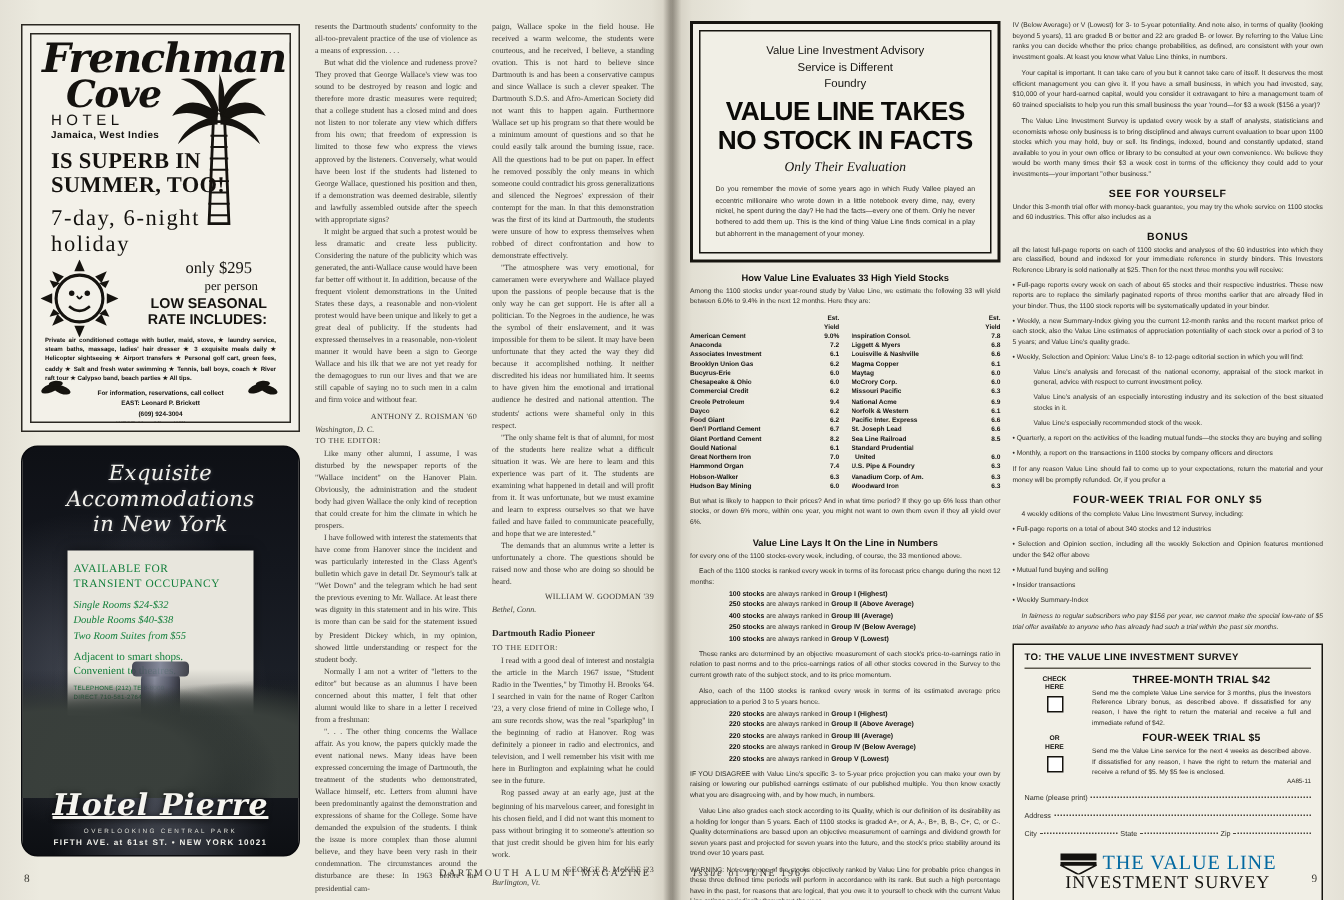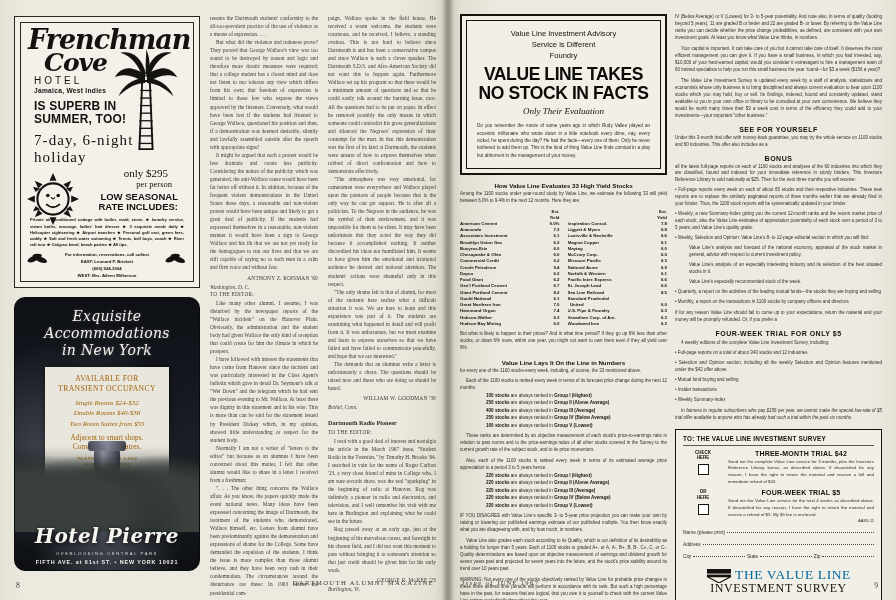--- a/index.html
+++ b/index.html
@@ -44,21 +44,21 @@
     position:relative;background:#f3f1e9;border:1.4px solid #2b2822;
     padding:5px;margin:2px 0 0 0;height:272px;box-sizing:border-box;
     box-shadow:0 0 0 1px #f3f1e9 inset;
   }
   .ad-french .inner{border:1px solid #2b2822;height:100%;box-sizing:border-box;padding:6px 7px;position:relative;overflow:hidden;}
   .fc-script{font-family:"DejaVu Serif",serif;font-weight:bold;font-style:italic;
     font-size:27px;line-height:.84;color:#14120f;letter-spacing:-1px;}
   .fc-script .l2{display:block;margin-left:16px;font-size:25px;}
   .fc-hotel{font-family:"Liberation Sans",sans-serif;font-size:10px;letter-spacing:3px;color:#14120f;margin:2px 0 0 6px;}
   .fc-loc{font-family:"Liberation Sans",sans-serif;font-weight:bold;font-size:6.6px;color:#14120f;margin:1px 0 0 6px;letter-spacing:.3px;}
-  .fc-superb{font-family:Liberation Sans, sans-serif;font-weight:bold;font-size:12px;line-height:1.12;color:#14120f;margin:6px 0 0 6px;letter-spacing:.2px;}
+  .fc-superb{font-family:Liberation Serif, serif;font-weight:bold;font-size:15px;line-height:1.12;color:#14120f;margin:6px 0 0 6px;letter-spacing:.2px;}
   .fc-holiday{font-family:"Liberation Serif",serif;font-size:15px;color:#14120f;margin:5px 0 0 6px;letter-spacing:1.1px;}
   .fc-price{font-family:"Liberation Serif",serif;font-size:11px;color:#14120f;text-align:right;margin:1px 18px 0 0;}
   .fc-pp{font-family:"Liberation Serif",serif;font-size:8.5px;color:#14120f;text-align:right;margin:0 14px 0 0;}
   .fc-low{font-family:"Liberation Sans",sans-serif;font-weight:bold;font-size:9.5px;line-height:1.1;color:#14120f;text-align:right;margin:3px 8px 0 0;}
   .fc-incl{font-family:"Liberation Sans",sans-serif;font-weight:bold;font-size:4.1px;line-height:1.5;color:#14120f;text-align:justify;margin:5px 2px 0 2px;}
   .fc-info{font-family:"Liberation Sans",sans-serif;font-weight:bold;font-size:4.3px;text-align:center;margin:4px 0 2px;color:#14120f;}
   .fc-contact{font-family:"Liberation Sans",sans-serif;font-weight:bold;font-size:4.3px;line-height:1.6;text-align:center;color:#14120f;}
   .fc-bro{font-family:"Liberation Sans",sans-serif;font-weight:bold;font-size:4.3px;text-align:center;margin-top:3px;color:#14120f;}
   .palm{position:absolute;right:4px;top:24px;width:86px;height:104px;}
   .sunface{position:absolute;left:6px;top:150px;width:52px;height:52px;}
@@ -71,41 +71,41 @@
     background:
       radial-gradient(ellipse at 50% 78%, rgba(120,125,140,.55) 0%, rgba(25,27,34,0) 58%),
       radial-gradient(ellipse at 22% 55%, rgba(150,155,170,.30) 0%, rgba(25,27,34,0) 50%),
       linear-gradient(#0e1015 0%,#14171e 30%,#1c2028 60%,#0d0f13 100%);
     border:1px solid #0a0b0e;
   }
   .pierre-hdr{font-family:"DejaVu Serif",serif;font-style:italic;color:#f2f1ec;
     text-align:center;font-size:14px;line-height:1.22;padding-top:10px;letter-spacing:.3px;
     text-shadow:0 0 3px rgba(255,255,255,.25);}
   .pierre-hdr span{display:block;}
-  .pierre-box{background:#e8e6dd;color:#a16207;margin:8px 30px 0 30px;padding:7px 4px 8px;text-align:center;
+  .pierre-box{background:#e8e6dd;color:#15803d;margin:8px 30px 0 30px;padding:7px 4px 8px;
     box-shadow:0 0 7px rgba(0,0,0,.55);}
   .pb-avail{font-family:"Liberation Serif",serif;font-size:7.6px;line-height:1.32;letter-spacing:.4px;}
   .pb-rates{font-family:"Liberation Serif",serif;font-style:italic;font-size:7px;line-height:1.45;margin-top:4px;}
   .pb-adj{font-family:"Liberation Serif",serif;font-size:7.4px;line-height:1.32;margin-top:4px;}
   .pb-tel{font-family:"Liberation Sans",sans-serif;font-size:4.1px;line-height:1.5;margin-top:4px;letter-spacing:.2px;}
   .tower{position:absolute;left:50%;top:150px;transform:translateX(-50%);width:26px;height:72px;
     background:linear-gradient(to right,#44495a,#8e93a6 35%,#5c6173 70%,#2a2d38);
     border-radius:5px 5px 0 0;opacity:.92;}
   .tower:after{content:"";position:absolute;left:-6px;top:-7px;width:38px;height:10px;
     background:linear-gradient(to right,#3a3e4c,#7e8396,#33363f);border-radius:3px;}
   .foliage{position:absolute;left:0;right:0;bottom:38px;height:86px;
     background:
       radial-gradient(ellipse at 14% 70%,rgba(58,64,60,.95) 0 38%,transparent 60%),
       radial-gradient(ellipse at 40% 85%,rgba(42,48,46,.95) 0 40%,transparent 62%),
       radial-gradient(ellipse at 72% 72%,rgba(60,66,62,.9) 0 38%,transparent 60%),
       radial-gradient(ellipse at 92% 88%,rgba(38,43,42,.95) 0 42%,transparent 64%),
       linear-gradient(transparent,#0c0e11 78%);}
   .pierre-name{position:absolute;left:0;right:0;bottom:22px;text-align:center;
     font-family:"DejaVu Serif",serif;font-style:italic;font-weight:bold;color:#f5f4ef;font-size:20px;
-    letter-spacing:.5px;text-shadow:0 1px 4px rgba(0,0,0,.9);}
+    letter-spacing:.5px;text-shadow:0 1px 4px rgba(0,0,0,.9);text-decoration:underline;}
   .pierre-ovl{position:absolute;left:0;right:0;bottom:14px;text-align:center;
     font-family:"Liberation Sans",sans-serif;font-size:4.2px;letter-spacing:1.6px;color:#ddddd6;}
   .pierre-addr{position:absolute;left:0;right:0;bottom:5px;text-align:center;
     font-family:"Liberation Sans",sans-serif;font-weight:bold;font-size:5.4px;letter-spacing:.9px;color:#eeeee8;}
 
   .folio{position:absolute;font-family:"Liberation Serif",serif;font-size:7.5px;color:#3b3933;}
   .folio.l{left:16px;bottom:10px;}
   .folio.r{right:18px;bottom:10px;}
   .running{position:absolute;bottom:14px;font-family:"Liberation Serif",serif;
     font-variant:small-caps;font-size:6.6px;letter-spacing:1.4px;color:#3b3933;}

